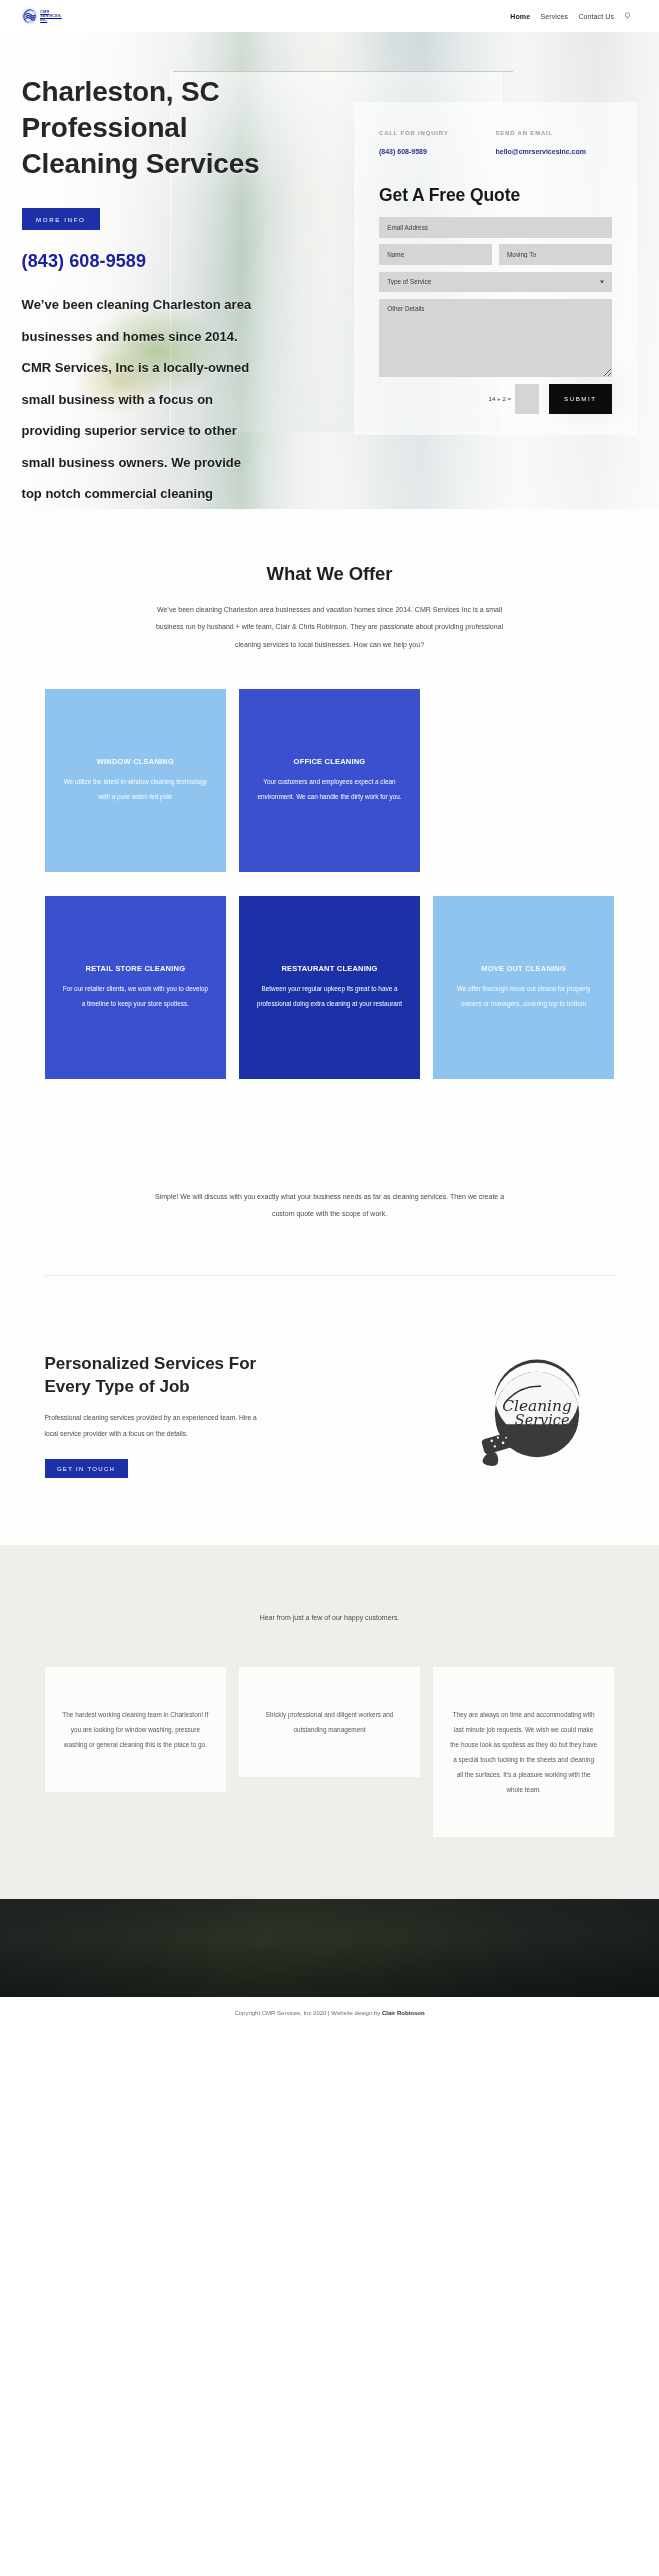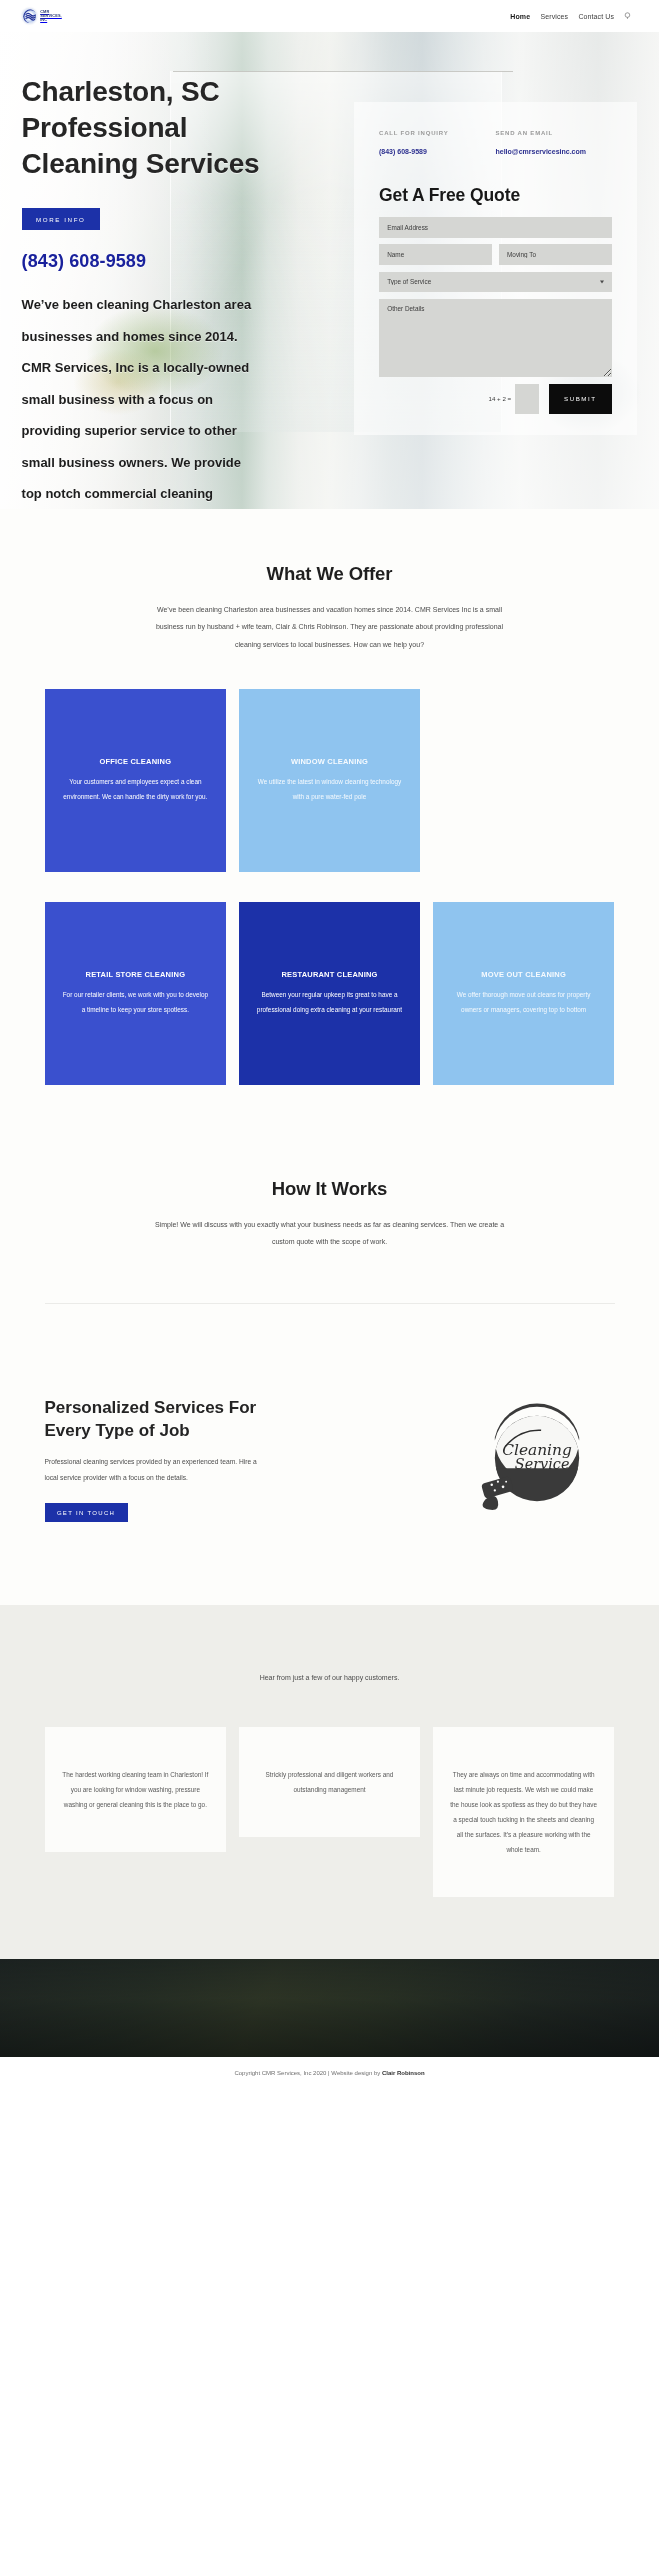--- a/index.html
+++ b/index.html
@@ -219,29 +219,29 @@
     align-items: center; text-align: center;
     padding: 0 17.5px;
   }
   .card-title {
     font-family: "Liberation Sans Narrow", "Liberation Sans", sans-serif;
     font-weight: 700; font-size: 7.5px; letter-spacing: 0.2px;
     color: #ffffff; margin-bottom: 9.3px;
   }
   .card-body { font-size: 6.4px; line-height: 2.25; color: #ffffff; }
   .card.lite .card-title, .card.lite .card-body { color: rgba(255,255,255,.92); }
-  .cards.row2 { margin-top: 30px; margin-bottom: 0; }
+  .cards.row2 { margin-top: 24px; margin-bottom: 0; }
 
   
   .how { background: #fdfdfb; padding-top: 62px; padding-bottom: 9.3px; }
   .how-rule { max-width: 570px; margin: 52px auto 0; border-top: 0.5px solid #ebebe8; }
 
   
   .personal { background: #fdfdfb; padding: 62px 21.6px 62px; }
-  .personal-in { max-width: 570px; margin: 16px auto; display: flex; align-items: center; gap: 6px; }
+  .personal-in { max-width: 570px; margin: 0 auto; display: flex; align-items: center; gap: 6px; }
   .personal-left { flex: 1 1 58%; }
   .personal-h {
     font-family: "Liberation Sans Narrow", "Liberation Sans", sans-serif;
     font-weight: 700; font-size: 17px; line-height: 1.38; color: #242424;
     max-width: 216px;
   }
   .personal-p { margin-top: 11.3px; font-size: 6.7px; line-height: 2.35; color: #4d4d4d; max-width: 222px; }
   .personal-btn { margin-top: 17.5px; padding: 6.7px 12.4px 6.2px; letter-spacing: 1.3px; font-size: 6px; }
   .personal-right { flex: 0 0 155px; display: flex; justify-content: center; text-align: center; }
   .badge-art { width: 144px; height: 134px; }
@@ -384,48 +384,47 @@
       </div>
     </form>
   </div>
 </section>
 
 <section class="sec offer">
   <h2 class="sec-h">What We Offer</h2>
   <p class="sec-sub">We’ve been cleaning Charleston area businesses and vacation homes since 2014. CMR Services Inc is a small business run by husband + wife team, Clair &amp; Chris Robinson. They are passionate about providing professional cleaning services to local businesses. How can we help you?</p>
 
   <div class="cards">
+    <div class="card lite" style="background: rgb(143, 196, 239);">
+      <div class="card-title">WINDOW CLEANING</div>
+      <div class="card-body">We utilize the latest in window cleaning technology with a pure water-fed pole</div>
+    </div>
     <div class="card" style="background: rgb(58, 80, 206);">
       <div class="card-title">OFFICE CLEANING</div>
       <div class="card-body">Your customers and employees expect a clean environment. We can handle the dirty work for you.</div>
-    </div>
-    <div class="card lite" style="background: rgb(143, 196, 239);">
-      <div class="card-title">WINDOW CLEANING</div>
-      <div class="card-body">We utilize the latest in window cleaning technology with a pure water-fed pole</div>
     </div>
   </div>
 
   <div class="cards row2">
     <div class="card" style="background: rgb(58, 80, 206);">
       <div class="card-title">RETAIL STORE CLEANING</div>
       <div class="card-body">For our retailer clients, we work with you to develop a timeline to keep your store spotless.</div>
     </div>
     <div class="card" style="background: rgb(28, 49, 168);">
       <div class="card-title">RESTAURANT CLEANING</div>
       <div class="card-body">Between your regular upkeep its great to have a professional doing extra cleaning at your restaurant</div>
     </div>
     <div class="card lite" style="background: rgb(143, 196, 239);">
       <div class="card-title">MOVE OUT CLEANING</div>
       <div class="card-body">We offer thorough move out cleans for property owners or managers, covering top to bottom</div>
     </div>
   </div>
 </section>
 
 <section class="sec how">
-  <h2 class="sec-h">How It Works</h2>
   <p class="sec-sub">Simple! We will discuss with you exactly what your business needs as far as cleaning services. Then we create a custom quote with the scope of work.</p>
   <div class="how-rule"></div>
 </section>
 
 <section class="personal">
   <div class="personal-in">
     <div class="personal-left">
       <h2 class="personal-h">Personalized Services For Every Type of Job</h2>
       <p class="personal-p">Professional cleaning services provided by an experienced team. Hire a local service provider with a focus on the details.</p>
       <a href="#" class="btn personal-btn">GET IN TOUCH</a>

